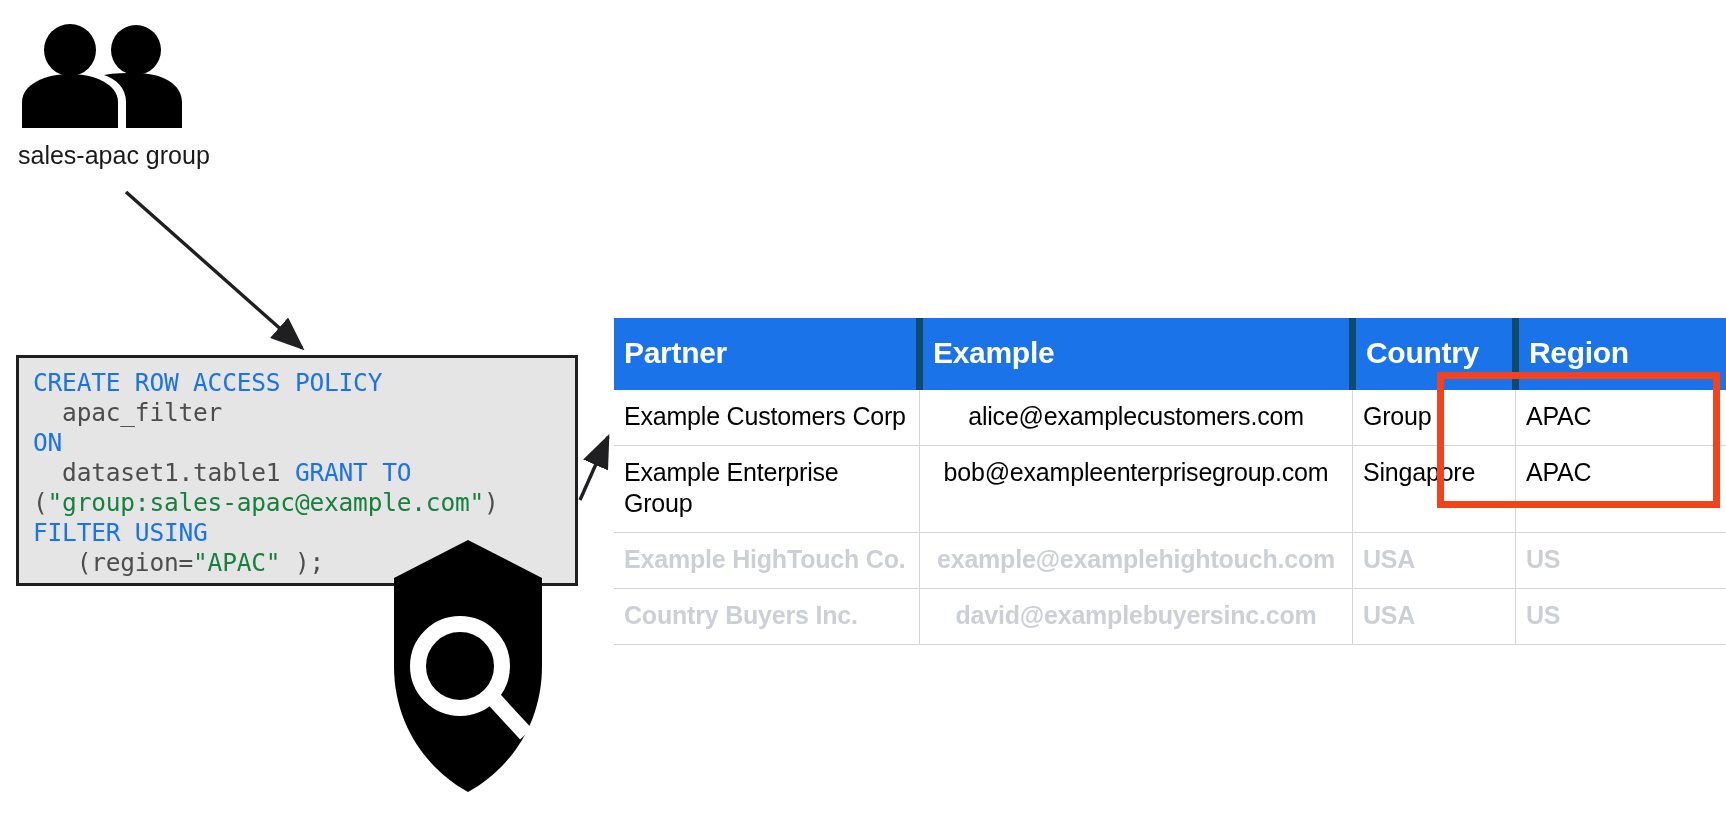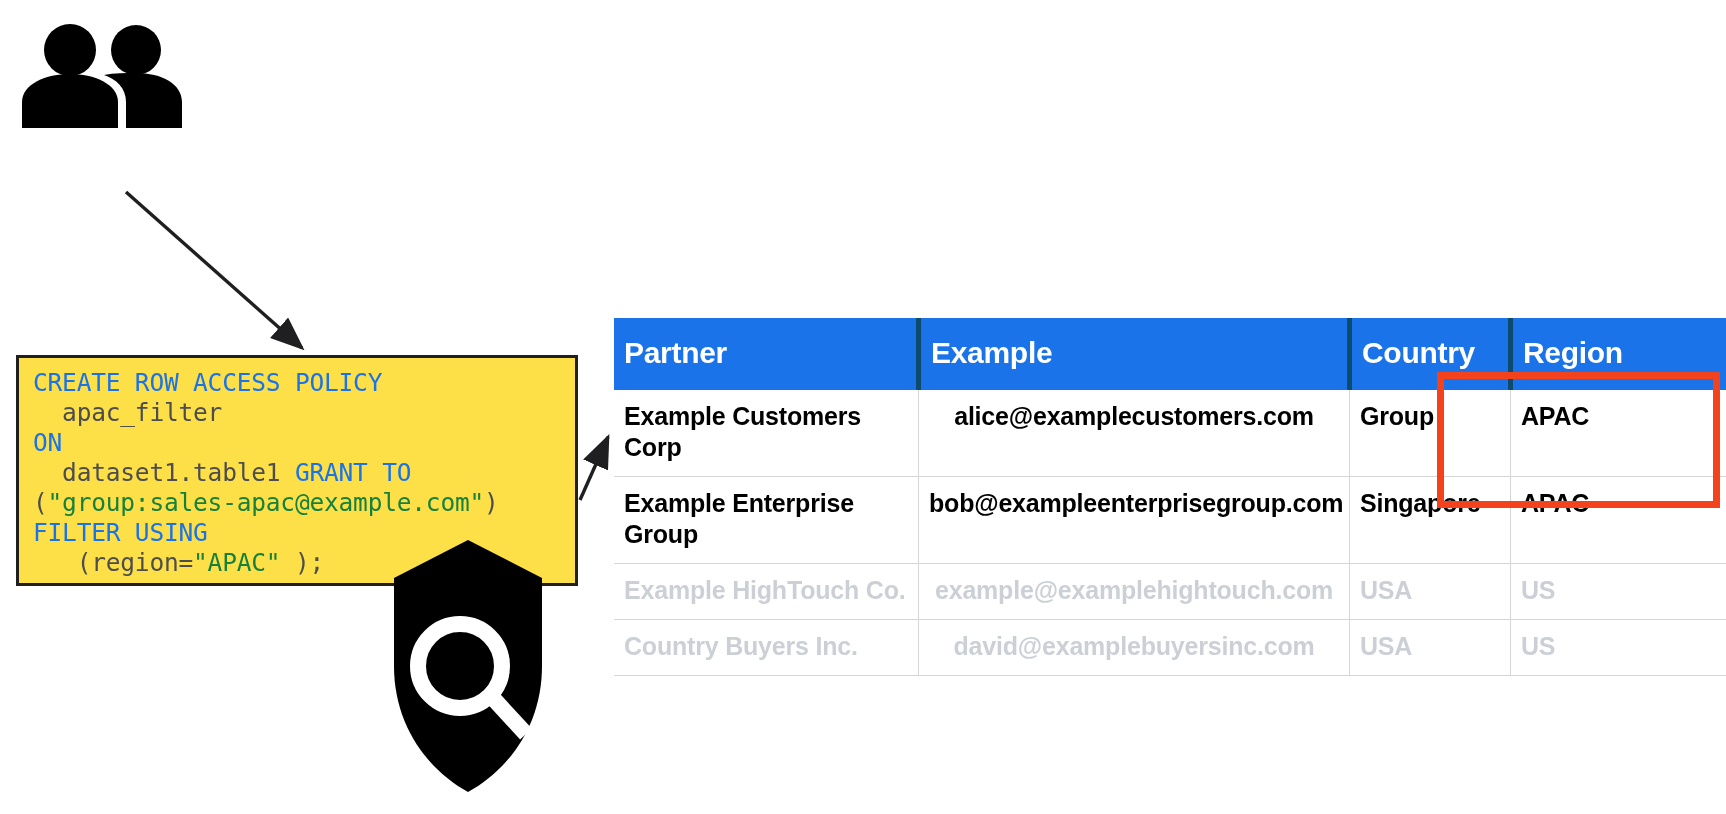--- a/index.html
+++ b/index.html
@@ -54,21 +54,21 @@
 
   
   .code-box {
     position: absolute;
     left: 16px;
     top: 355px;
     width: 562px;
     height: 231px;
     box-sizing: border-box;
     border: 3px solid #1f1f22;
-    background: #fde047;
+    background: #e5e5e5;
     padding: 10px 12px 0 14px;
   }
   .code-pre {
     margin: 0;
     font-family: "DejaVu Sans Mono", "Liberation Mono", monospace;
     font-size: 24.5px;
     line-height: 30px;
     color: #4d4d4d;
     white-space: pre;
     letter-spacing: -0.2px;
@@ -101,39 +101,39 @@
   }
   table.data-table th {
     background: #1a73e8;
     color: #ffffff;
     font-size: 30px;
     font-weight: bold;
     text-align: left;
     padding: 8px 10px 10px 10px;
     height: 54px;
     vertical-align: middle;
-    border-right: 5px solid #0c4a6e;
+    border-right: 7px solid #0c4a6e;
     letter-spacing: -0.3px;
   }
   table.data-table th:last-child { border-right: none; }
 
   table.data-table td {
     font-size: 25px;
     line-height: 31px;
     padding: 11px 10px 13px 10px;
     vertical-align: top;
     border-bottom: 1px solid #d6d6d6;
     border-right: 1px solid #d6d6d6;
     letter-spacing: -0.2px;
   }
   table.data-table td:last-child { border-right: none; }
 
   tr.row-active td {
     color: #000000;
-    font-weight: bold;
+    font-weight: normal;
   }
   tr.row-muted td {
     color: #ccd0d6;
     font-weight: bold;
   }
 
   .col-partner  { width: 282px; }
   .col-contact  { width: 406px; text-align: center; }
   .col-country  { width: 136px; }
   .col-region   { width: 282px; }
@@ -168,20 +168,21 @@
     <line x1="580" y1="500" x2="611" y2="436" stroke="#1f1f22" stroke-width="0"></line>
   </svg>
 
   <div class="group-block">
     <svg class="group-icon" viewBox="0 0 176 108" width="176" height="108">
       <circle cx="52" cy="28" r="26" fill="#000000"></circle>
       <circle cx="118" cy="28" r="25" fill="#000000"></circle>
       <path d="M4 106 L4 80 C4 62 28 52 52 52 C76 52 100 62 100 80 L100 106 Z" fill="#000000"></path>
       <path d="M108 106 L108 80 C108 66 98 57 86 53 C96 51 108 51 118 51 C144 51 164 62 164 80 L164 106 Z" fill="#000000"></path>
     </svg>
+    <div class="group-label">sales-apac group</div>
   </div>
 
   <div class="code-box">
     <pre class="code-pre" id="code-pre"><span class="kw">CREATE ROW ACCESS POLICY</span>
 <span class="pl">  apac_filter</span>
 <span class="kw">ON</span>
 <span class="pl">  dataset1.table1 </span><span class="kw">GRANT TO</span>
 <span class="pl">(</span><span class="str">"group:sales-apac@example.com"</span><span class="pl">)</span>
 <span class="kw">FILTER USING</span>
 <span class="pl">   (region=</span><span class="str">"APAC"</span><span class="pl"> );</span></pre>

